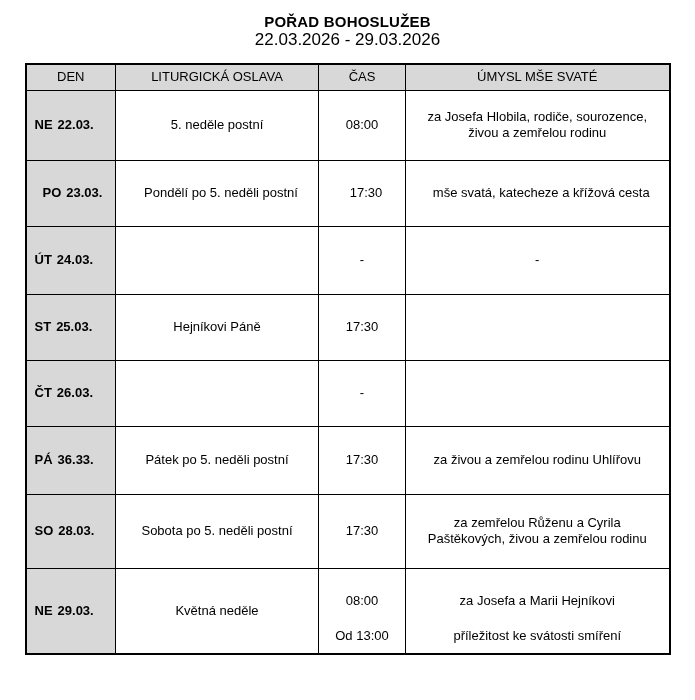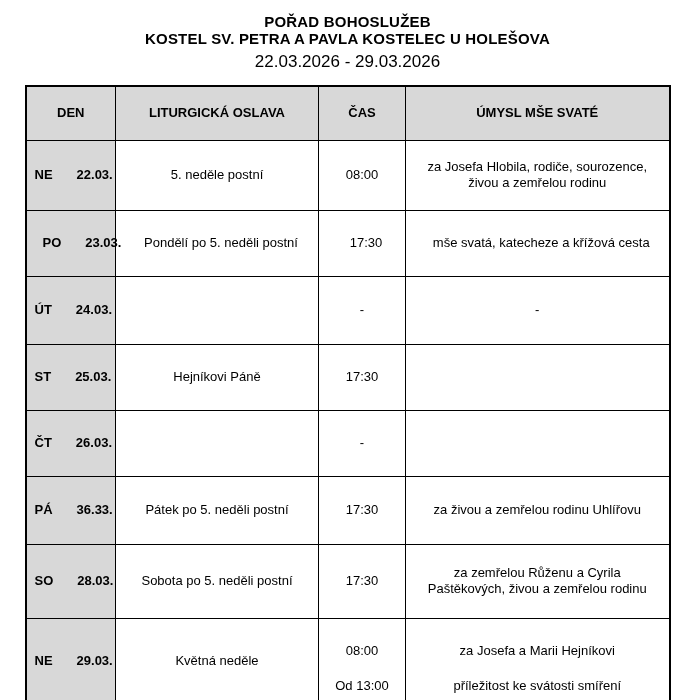--- a/index.html
+++ b/index.html
@@ -26,31 +26,31 @@
   .schedule th, .schedule td {
     border: 1px solid #000;
     font-size: 13px;
     text-align: center;
     vertical-align: middle;
     padding: 3px 8px;
     line-height: 1.3;
   }
   .schedule th {
     background: #d8d8d8;
-    font-weight: bold;
+    font-weight: normal;
     height: 21px;
-    padding: 18px 4px;
+    padding: 4px 4px;
   }
   td.day-cell {
     background: #d8d8d8;
     font-weight: bold;
     text-align: left;
     padding-left: 8px;
   }
-  .day-cell .day-wrap { display: flex; align-items: center; gap: 24px; }
+  .day-cell .day-wrap { display: flex; align-items: center; gap: 5px; }
 
   tr.r1 td { height: 70px; }
   tr.r2 td { height: 66px; padding-left: 16px; }
   tr.r3 td { height: 68px; }
   tr.r4 td { height: 66px; margin-left: 40px; }
   tr.r5 td { height: 66px; }
   tr.r6 td { height: 68px; }
   tr.r7 td { height: 74px; }
   tr.r8 td { height: 86px; }
 
@@ -64,21 +64,20 @@
     padding: 24px 8px 6px 8px;
   }
 </style>
 </head>
 <body>
 
 <div class="page">
 
   <div class="doc-header">
     <div class="doc-title">POŘAD BOHOSLUŽEB</div>
-    <div class="doc-subtitle">KOSTEL SV. PETRA A PAVLA KOSTELEC U HOLEŠOVA</div>
     <div class="doc-dates">22.03.2026 - 29.03.2026</div>
   </div>
 
   <table class="schedule">
     <colgroup>
       <col style="width:90px">
       <col style="width:203px">
       <col style="width:87px">
       <col style="width:264px">
     </colgroup>

